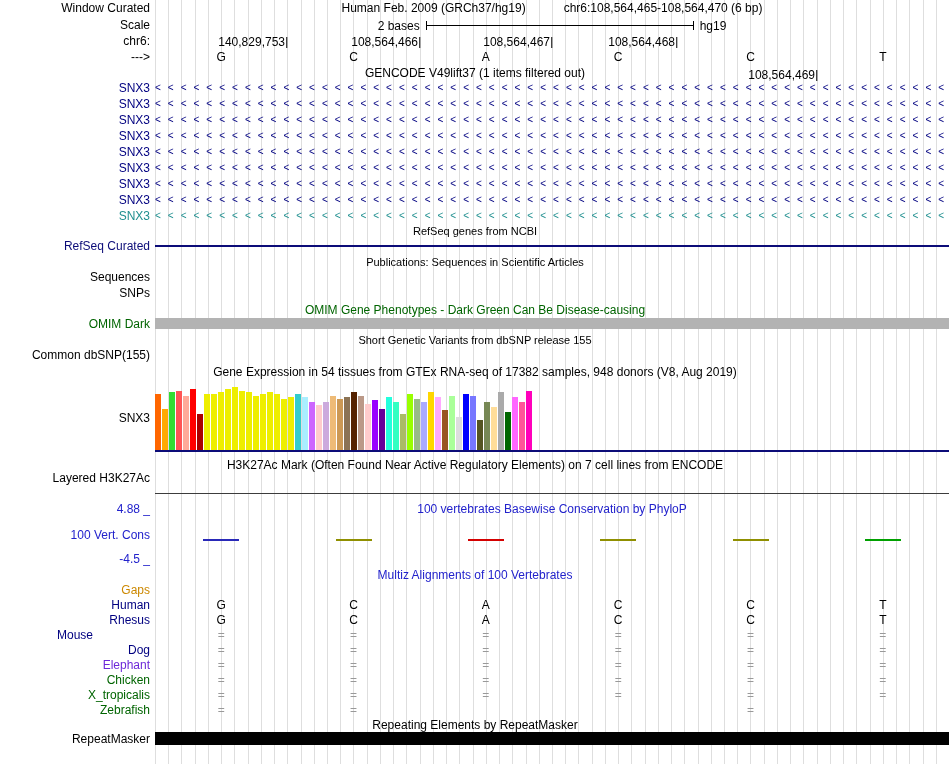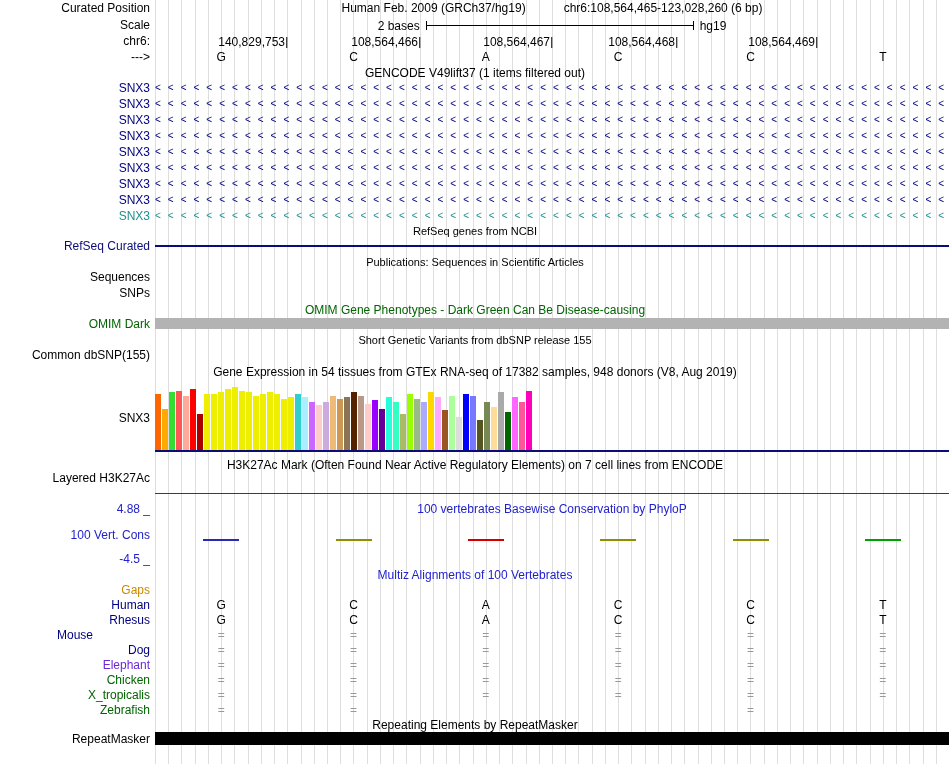--- a/index.html
+++ b/index.html
@@ -33,24 +33,24 @@
   .align-cells{position:absolute;left:155px;top:0;width:794px;display:flex}
   .align-cell{width:132.33px;text-align:center;line-height:15px}
 </style>
 </head>
 <body>
 
 <div id="browser">
   <div class="gridlines"></div>
 
   <div class="row" style="top:1px;height:15px">
-    <div class="left-label">Curated Position</div>
+    <div class="left-label">Window Curated</div>
     <div class="content center">
       <span>Human Feb. 2009 (GRCh37/hg19)</span>
-      <span style="margin-left:38px">chr6:108,564,465-123,028,260 (6 bp)</span>
+      <span style="margin-left:38px">chr6:108,564,465-108,564,470 (6 bp)</span>
     </div>
   </div>
 
   <div class="row" style="top:18px;height:15px">
     <div class="left-label">Scale</div>
     <div class="content scale-content">
       <span>2 bases</span>
       <span class="scale-bar"></span>
       <span>hg19</span>
     </div>
@@ -68,21 +68,21 @@
           <span class="coord-tick"></span>
         </span>
         <span class="coord" style="left: 397px;">
           <span>108,564,467</span>
           <span class="coord-tick"></span>
         </span>
         <span class="coord" style="left: 522px;">
           <span>108,564,468</span>
           <span class="coord-tick"></span>
         </span>
-        <span class="coord" style="left: 662px;">
+        <span class="coord" style="left: 662px; margin-top: 33px;">
           <span>108,564,469</span>
           <span class="coord-tick"></span>
         </span>
       </div>
   </div>
 
   <div class="row" style="top:50px;height:15px">
     <div class="left-label">---&gt;</div>
     <div class="content base-cells">
         <span class="base-cell">G</span>

